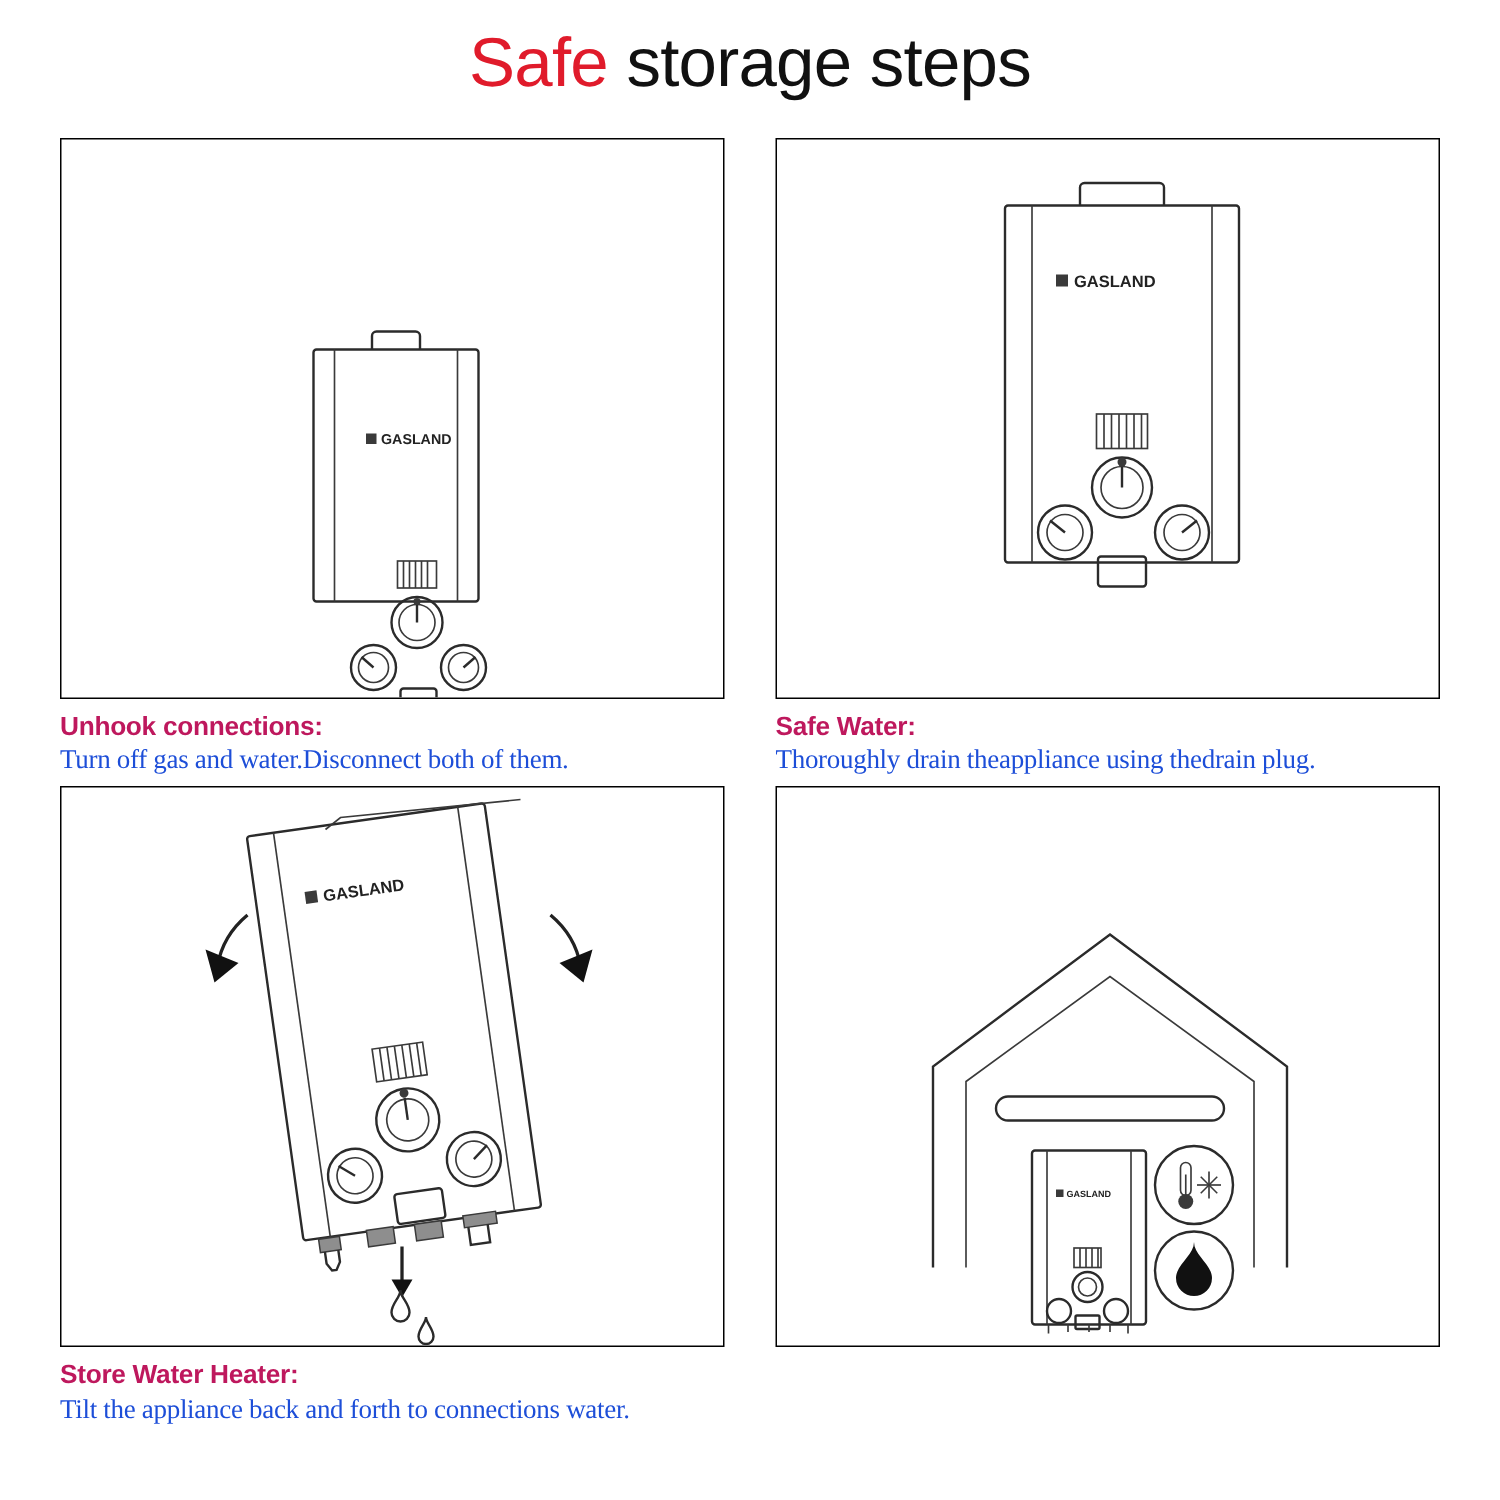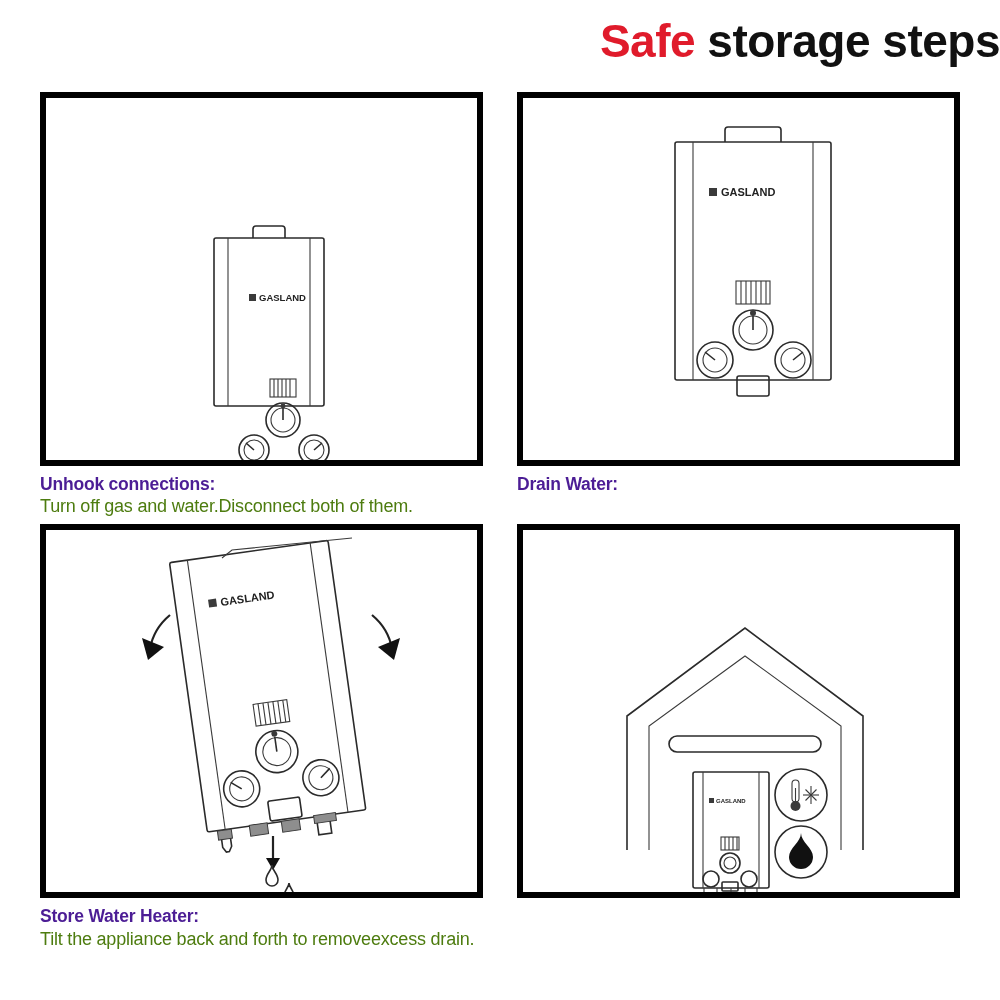--- a/index.html
+++ b/index.html
@@ -15,23 +15,23 @@
     overflow: hidden;
     position: relative;
   }
   .page {
     width: 1000px;
     height: 1000px;
     position: relative;
     box-sizing: border-box;
   }
   .title {
-    text-align: right;
+    text-align: center;
     font-size: 46px;
-    font-weight: bold;
+    font-weight: normal;
     letter-spacing: -0.5px;
     padding-top: 16px;
     padding-bottom: 6px;
     line-height: 1.1;
   }
   .title .accent { color: #e01b2b; }
   .title .rest { color: #111111; }
 
   .grid {
     position: absolute;
@@ -40,41 +40,42 @@
     width: 920px;
     display: flex;
     flex-wrap: wrap;
     justify-content: space-between;
   }
   .cell {
     width: 443px;
     margin-bottom: 6px;
   }
   .panel {
-    border: 6px solid #000000;
+    border: 1px solid #000000;
     height: 374px;
     box-sizing: border-box;
     position: relative;
     background: #fff;
     overflow: hidden;
   }
   .caption {
     padding-top: 7px;
     line-height: 1.28;
   }
   .cap-head {
-    color: #4c1d95;
+    color: #be185d;
     font-weight: bold;
     font-size: 17.5px;
     letter-spacing: -0.2px;
   }
   .cap-body {
-    color: #4d7c0f;
+    color: #1d4ed8;
     font-size: 18px;
     letter-spacing: -0.2px;
+    font-family: Liberation Serif, serif;
   }
   svg { display: block; }
   .st { fill: none; stroke: #2b2b2b; stroke-width: 1.6; }
   .st-thin { fill: none; stroke: #3a3a3a; stroke-width: 1.1; }
   .st-thick { fill: none; stroke: #222; stroke-width: 2.2; }
   .fill-dark { fill: #3a3a3a; stroke: none; }
   .fill-gray { fill: #8e8e8e; stroke: #3a3a3a; stroke-width: 1; }
   .brandtxt {
     font-family: "Liberation Sans", sans-serif;
     font-weight: bold;
@@ -182,21 +183,22 @@
 
           <line class="st-thick" x1="236" y1="393" x2="236" y2="419" stroke-width="4"></line>
           <path d="M228 416 l8 14 l8 -14 z" fill="#111"></path>
 
           <path class="st" d="M232 442 c0 -7 7 -12 7 -18 c0 6 7 11 7 18 a7 7 0 0 1 -14 0 z"></path>
           <path class="st" d="M219 466 c0 -6 6 -10 6 -15 c0 5 6 9 6 15 a6 6 0 0 1 -12 0 z"></path>
           <path class="st" d="M247 468 c0 -5 5 -9 5 -13 c0 4 5 8 5 13 a5 5 0 0 1 -10 0 z"></path>
         </svg>
       </div>
       <div class="caption">
-        <div class="cap-head">Drain Water:</div>
+        <div class="cap-head">Safe Water:</div>
+        <div class="cap-body">Thoroughly drain theappliance using thedrain plug.</div>
       </div>
     </div>
 
     <div class="cell">
       <div class="panel">
         <svg width="441" height="372" viewBox="0 0 441 372">
           <g transform="rotate(-8 225 180)">
             <rect class="st" x="145" y="20" width="160" height="272" rx="2"></rect>
             <line class="st-thin" x1="163" y1="20" x2="163" y2="292"></line>
             <line class="st-thin" x1="287" y1="20" x2="287" y2="292"></line>
@@ -240,21 +242,21 @@
           <path class="st" d="M238 366 c0 -5 5 -9 5 -13 c0 4 5 8 5 13 a5 5 0 0 1 -10 0 z"></path>
 
           <path class="st-thick" d="M124 85 c-12 10 -18 22 -20 34" stroke-width="3"></path>
           <path d="M96 108 l6 22 l16 -13 z" fill="#111"></path>
           <path class="st-thick" d="M326 85 c12 10 18 22 20 34" stroke-width="3"></path>
           <path d="M354 108 l-6 22 l-16 -13 z" fill="#111"></path>
         </svg>
       </div>
       <div class="caption">
         <div class="cap-head">Store Water Heater:</div>
-        <div class="cap-body">Tilt the appliance back and forth to removeexcess drain.</div>
+        <div class="cap-body">Tilt the appliance back and forth to connections water.</div>
       </div>
     </div>
 
     <div class="cell">
       <div class="panel">
         <svg width="441" height="372" viewBox="0 0 441 372">
 
           <path class="st" d="M104 320 V186 L222 98 L340 186 V320"></path>
           <path class="st-thin" d="M126 320 V196 L222 126 L318 196 V320"></path>
 

